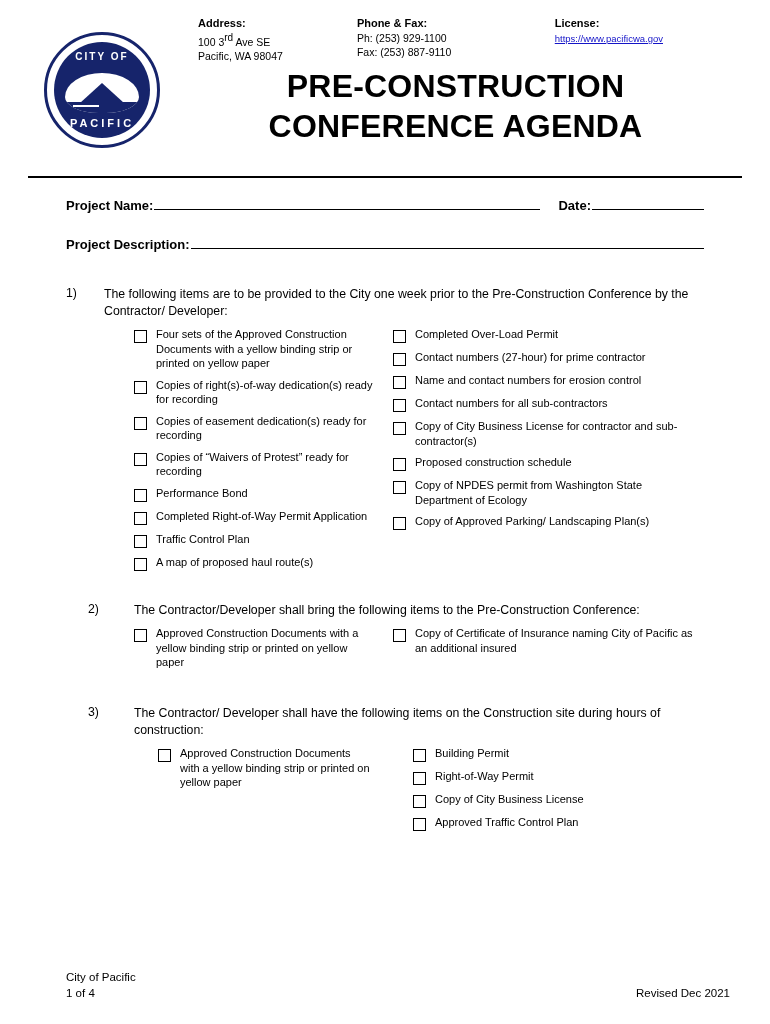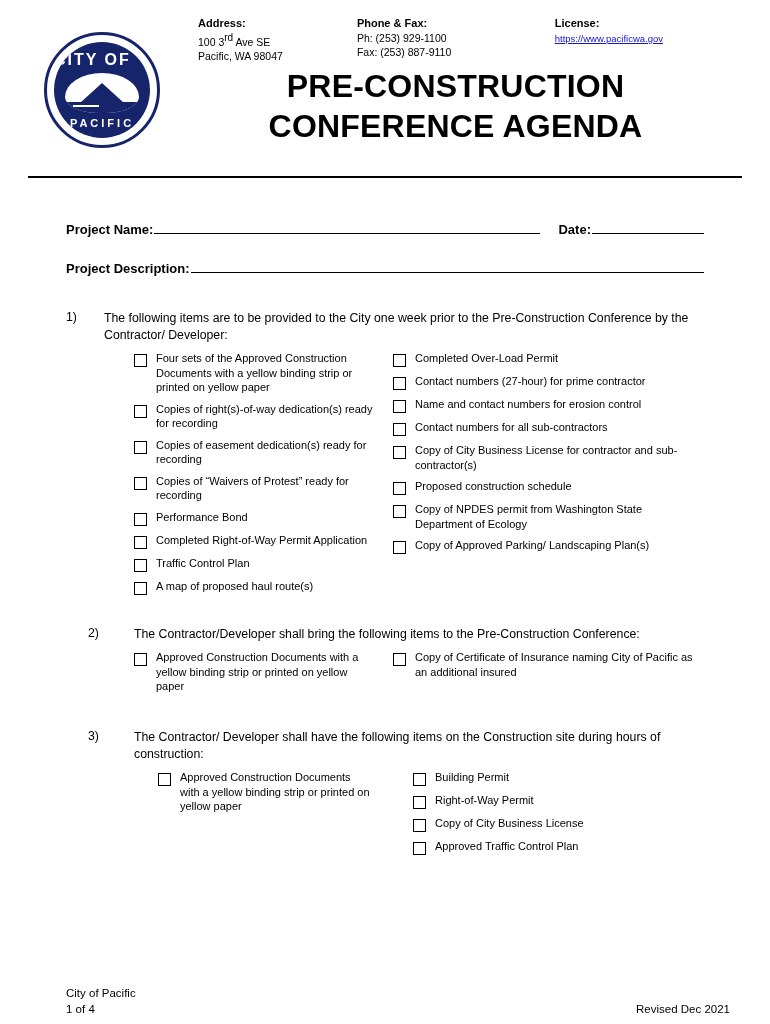--- a/index.html
+++ b/index.html
@@ -71,23 +71,23 @@
     position: absolute;
     left: 7px; top: 7px; right: 7px; bottom: 7px;
     border-radius: 50%;
     background: #16246b;
     overflow: hidden;
   }
   .seal-top-text {
     position: absolute;
     top: 9px;
     width: 100%;
-    text-align: left;
+    text-align: center;
     color: #ffffff;
-    font-size: 16px;
+    font-size: 10px;
     letter-spacing: 2px;
     font-weight: bold;
   }
   .seal-bottom-text {
     position: absolute;
     bottom: 9px;
     width: 100%;
     text-align: center;
     color: #ffffff;
     font-size: 11px;
@@ -142,21 +142,20 @@
 
   .rule {
     border-top: 2px solid #000;
     margin: 6px 0 0 0;
   }
 
   
   .fields {
     padding: 18px 38px 0 38px;
     font-size: 13px;
-    margin-top: 24px;
   }
   .field-row {
     display: flex;
     align-items: baseline;
     margin-bottom: 22px;
   }
   .field-label {
     font-weight: bold;
     white-space: nowrap;
   }
@@ -220,21 +219,21 @@
   .check-text { flex: 1; }
 
   .block2 { margin-top: 24px; }
   .block3 { margin-top: 28px; }
 
   
   .footer {
     position: absolute;
     left: 66px;
     right: 40px;
-    bottom: 6px;
+    bottom: 22px;
     font-size: 11.5px;
     line-height: 1.45;
   }
   .footer-row {
     display: flex;
     justify-content: space-between;
   }
   .footer-left { width: 250px; }
   .footer-center { width: 120px; }
   .footer-right { width: 200px; text-align: right; }

